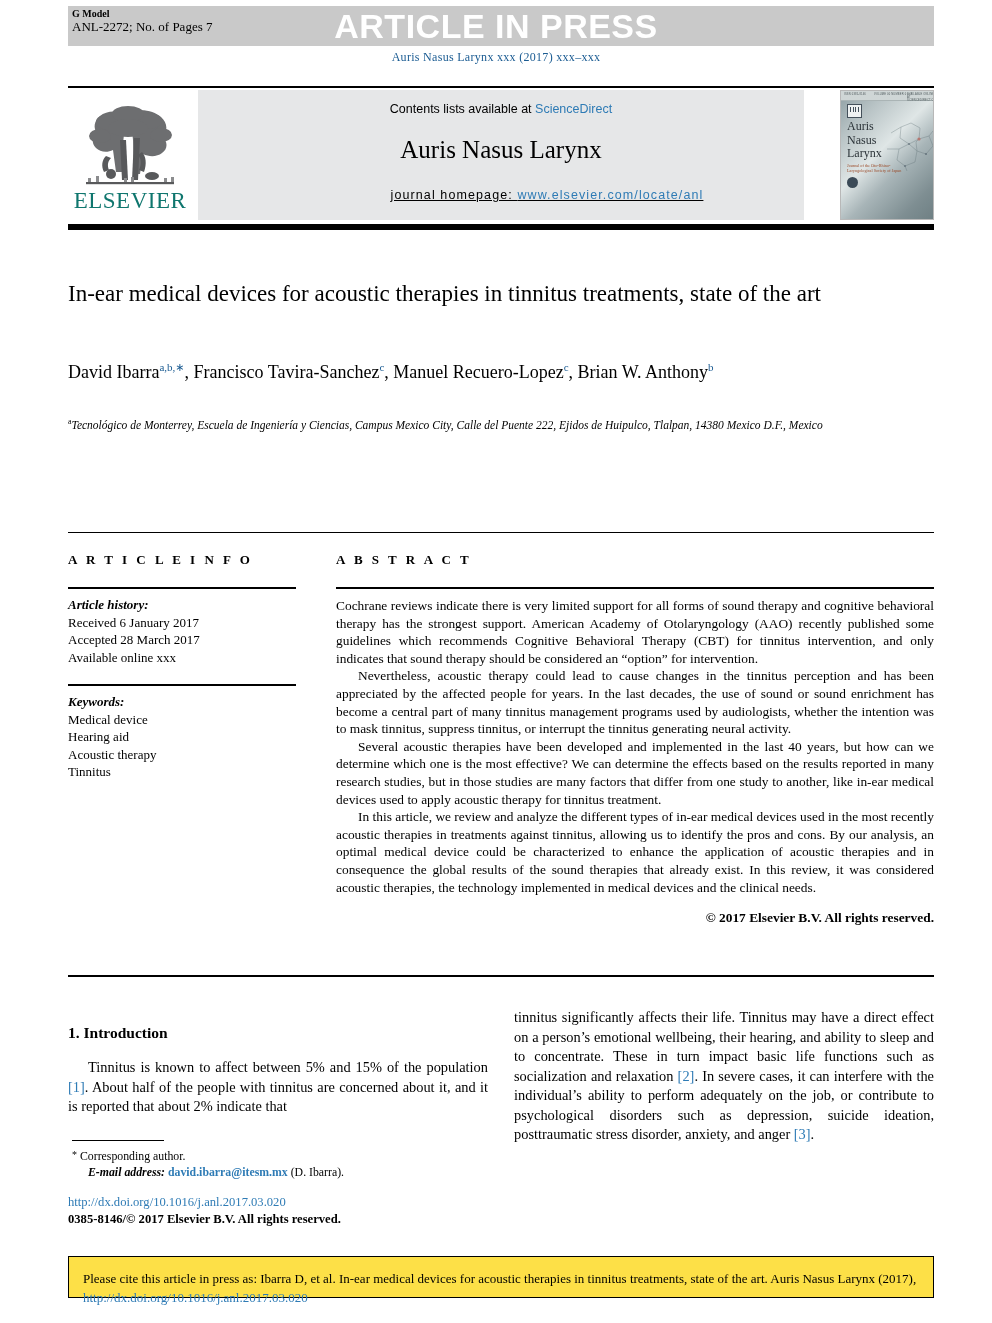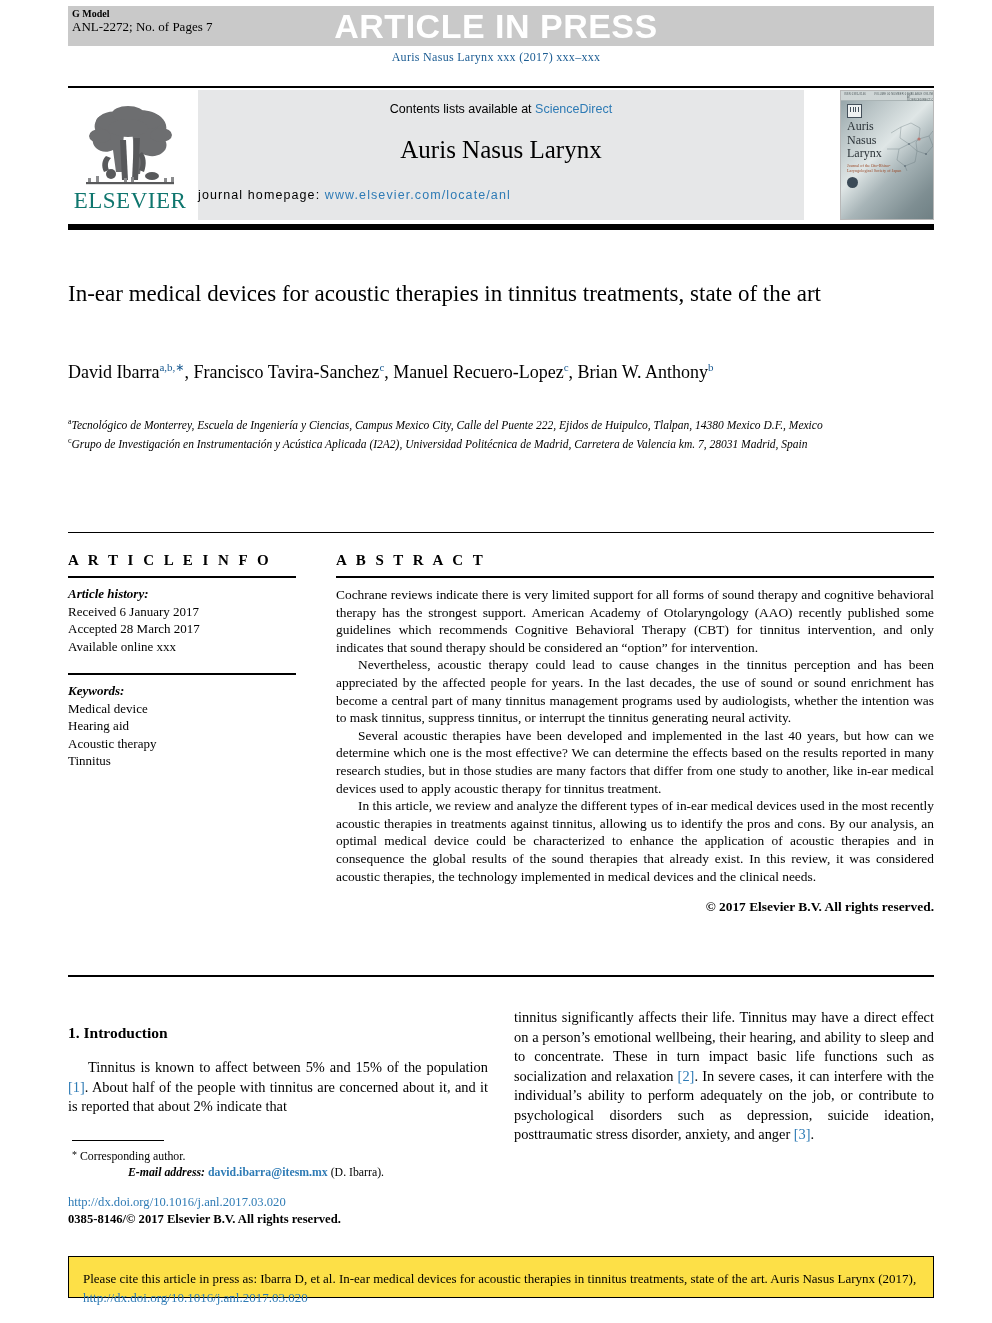--- a/index.html
+++ b/index.html
@@ -123,24 +123,25 @@
     left: 0; top: 46px;
     width: 606px;
     text-align: center;
     font-family: "Liberation Serif", serif;
     font-size: 25px;
   }
   .gp-home {
     position: absolute;
     left: 0; top: 98px;
     width: 698px;
-    text-align: left;
+    text-align: center;
     font-family: "Liberation Sans", sans-serif;
     font-size: 12.5px;
     letter-spacing: 1.1px;
+    text-decoration: underline;
   }
   .gp-home a { color: #2e7bb5; text-decoration: none; letter-spacing: 1.1px;}
 
   .cover {
     position: absolute;
     left: 772px; top: 0;
     width: 94px; height: 130px;
     border: 1px solid #b8b8b8;
     box-sizing: border-box;
     overflow: hidden;
@@ -245,24 +246,24 @@
 
   
   .info-col {
     position: absolute;
     left: 68px; top: 552px;
     width: 228px;
     font-family: "Liberation Serif", serif;
   }
   .sec-head {
     font-family: "Liberation Serif", serif;
-    font-size: 15px;
+    font-size: 13px;
     font-weight: bold;
     letter-spacing: 3px;
-    margin-bottom: 7px;
+    margin-bottom: 19px;
   }
   .info-rule {
     height: 2px; background: #000; margin-bottom: 7px;
   }
   .info-sub { font-style: italic; font-size: 13px; line-height: 17.5px; font-weight: bold;}
   .info-line { font-size: 13px; line-height: 17.5px; }
   .info-gap { height: 18px; }
 
   .abs-col {
     position: absolute;
@@ -329,21 +330,21 @@
   }
   .footnote {
     position: absolute;
     left: 72px; top: 1147px;
     width: 420px;
     font-family: "Liberation Serif", serif;
     font-size: 11.8px;
     line-height: 16px;
   }
   .footnote .star { font-size: 10px; vertical-align: 2px; }
-  .footnote .em { font-style: italic; font-weight: bold; margin-left: 40px;}
+  .footnote .em { font-style: italic; font-weight: bold;}
   .footnote a { color: #2e7bb5; text-decoration: none; font-weight: bold;}
   .doi-block {
     position: absolute;
     left: 68px; top: 1194px;
     width: 460px;
     font-family: "Liberation Serif", serif;
     font-size: 12.6px;
     line-height: 17px;
   }
   .doi-block .doi { color: #2e7bb5; }
@@ -460,21 +461,20 @@
       <div class="cover-sub">Journal of the Oto-Rhino-Laryngological Society of Japan</div>
       <div class="cover-seal"></div>
     </div>
   </div>
   <div class="rule-thick"></div>
 
   <div class="art-title">In-ear medical devices for acoustic therapies in tinnitus treatments, state of the art</div>
   <div class="authors"><span>David Ibarra</span><sup>a,b,∗</sup>, <span>Francisco Tavira-Sanchez</span><sup>c</sup>, <span>Manuel Recuero-Lopez</span><sup>c</sup>, <span>Brian W. Anthony</span><sup>b</sup></div>
   <div class="affils">
       <p><sup>a</sup>Tecnológico de Monterrey, Escuela de Ingeniería y Ciencias, Campus Mexico City, Calle del Puente 222, Ejidos de Huipulco, Tlalpan, 14380 Mexico D.F., Mexico</p>
-      <p><sup>c</sup>Grupo de Investigación en Instrumentación y Acústica Aplicada (I2A2), Universidad Politécnica de Madrid, Carretera de Valencia km. 7, 28031 Madrid, Spain</p>
     </div>
 
   <div class="rule-mid"></div>
 
   <div class="info-col">
     <div class="sec-head">A R T I C L E   I N F O</div>
     <div class="info-rule"></div>
     <div class="info-sub">Article history:</div>
     <div>
         <div class="info-line">Received 6 January 2017</div>

